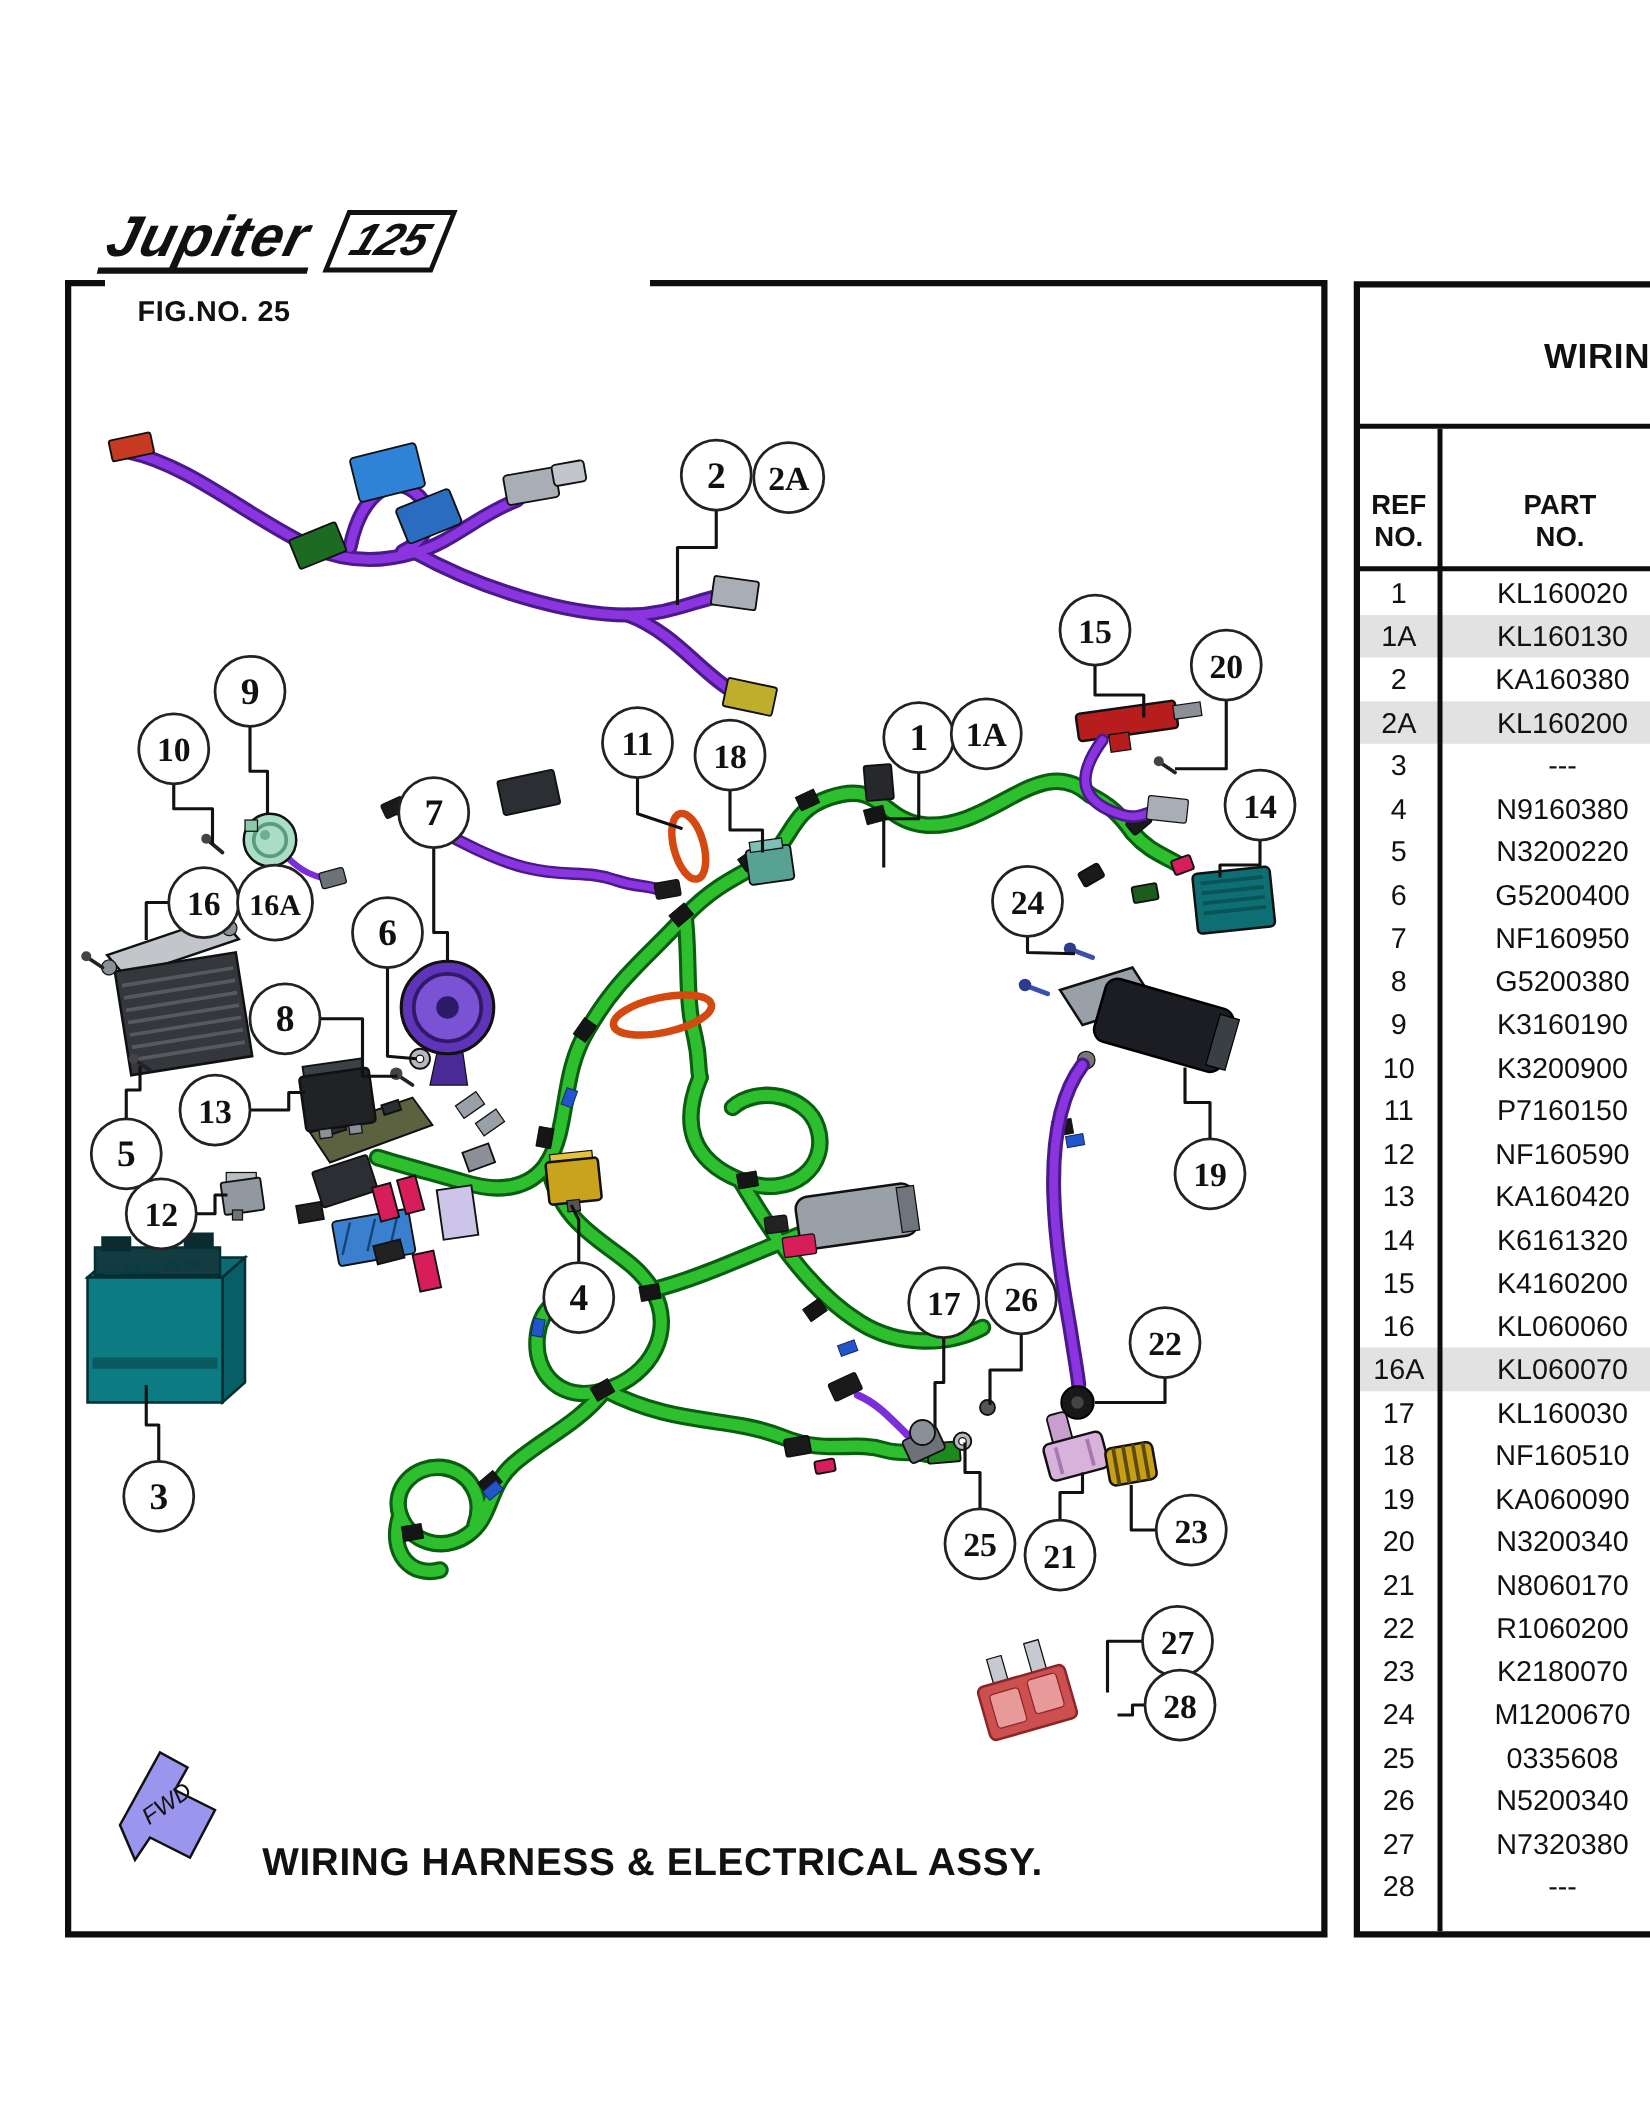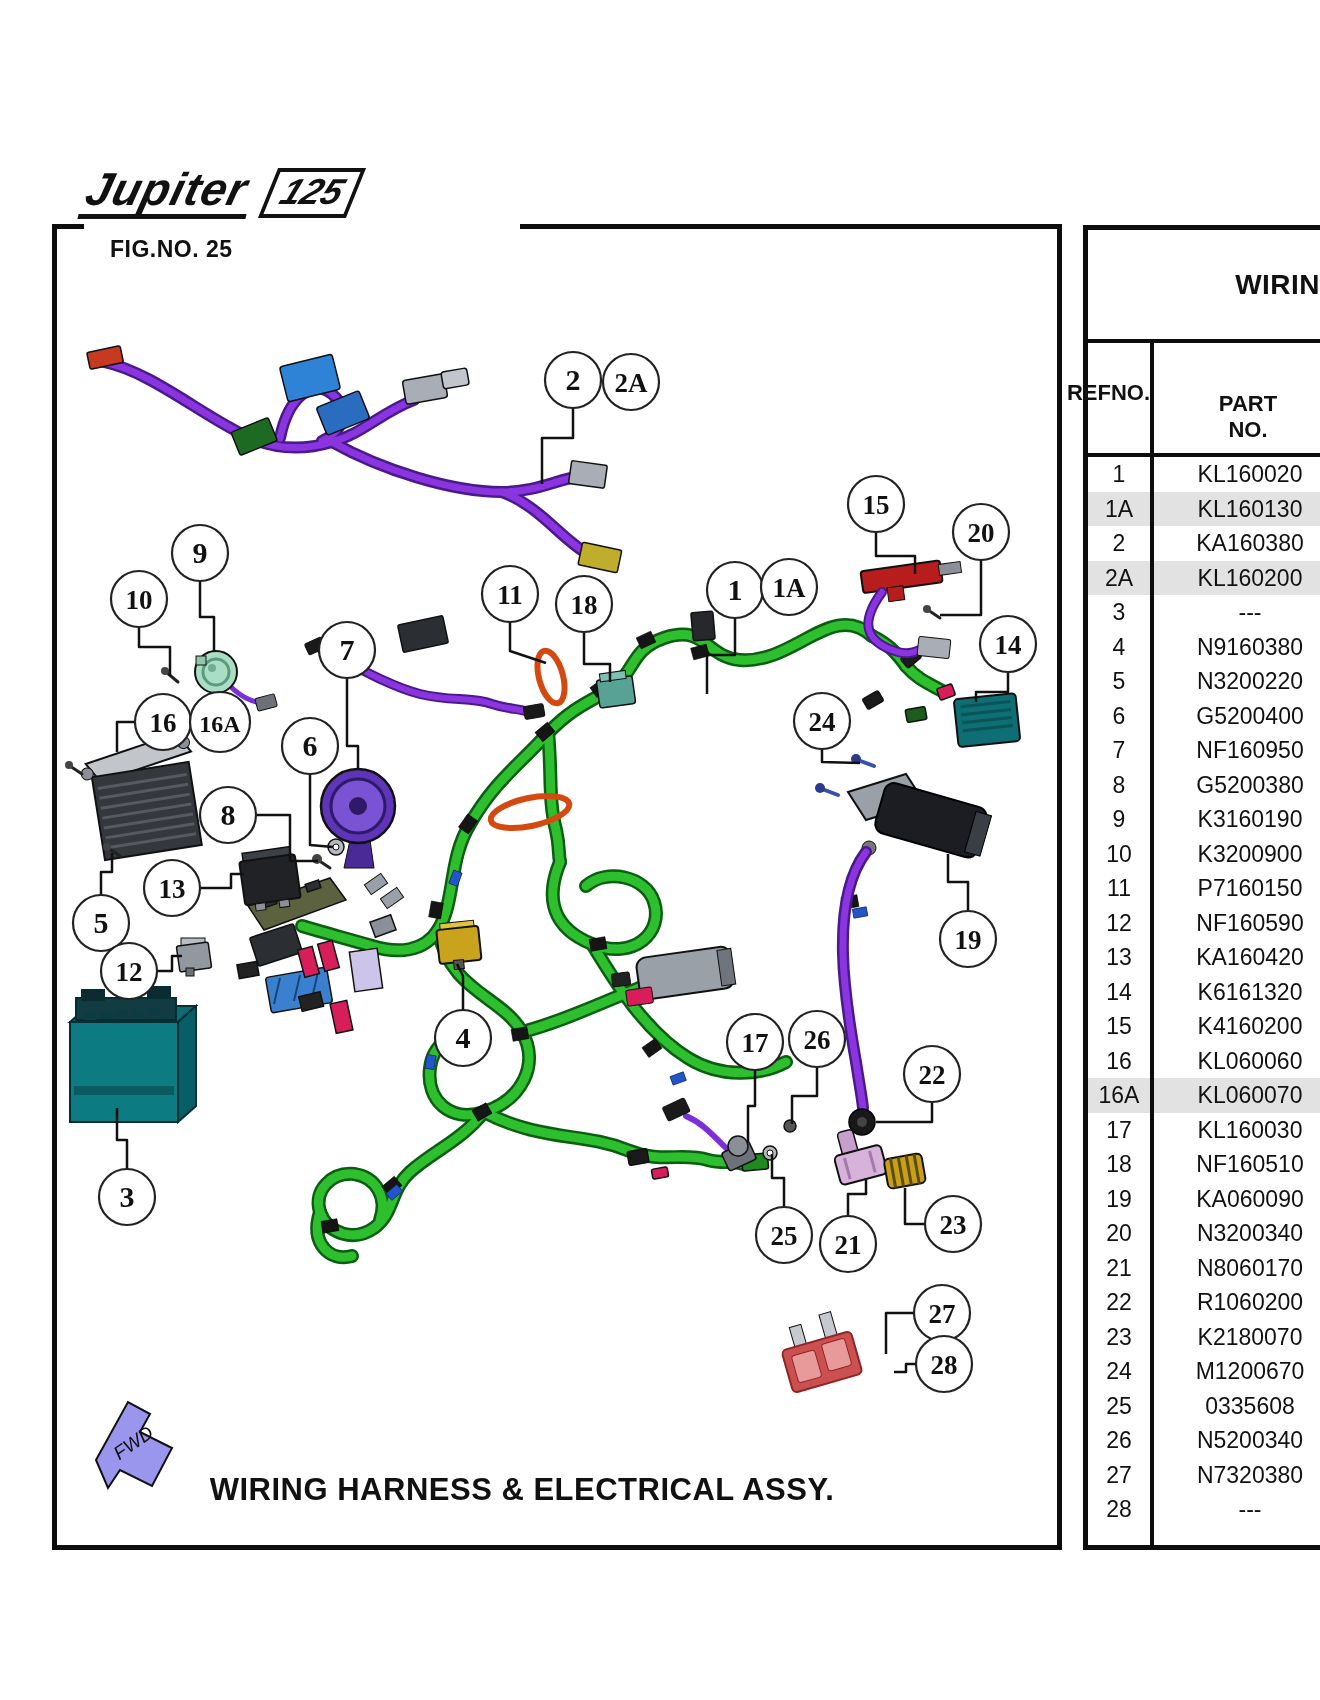--- a/index.html
+++ b/index.html
@@ -44,21 +44,21 @@
   }
   .pt-title{
     height:109px;border-bottom:4px solid #0d0d0d;display:flex;
     align-items:center;justify-content:center;font-size:28px;font-weight:bold;
     letter-spacing:.5px;
   }
   .pt-head{
     height:110px;border-bottom:4px solid #0d0d0d;display:flex;
   }
   .pt-head .h-ref{
-    width:62px;flex:0 0 62px;display:flex;
+    width:62px;flex:0 0 62px;display:flex;flex-direction:column;
     justify-content:flex-end;align-items:center;padding-bottom:10px;
     font-weight:bold;font-size:22px;line-height:26px;box-sizing:border-box;
   }
   .pt-head .h-part{
     width:196px;flex:0 0 196px;display:flex;flex-direction:column;
     justify-content:flex-end;align-items:center;padding-bottom:10px;
     font-weight:bold;font-size:22px;line-height:26px;box-sizing:border-box;
   }
   .pt-divider{
     position:absolute;left:62px;top:113px;bottom:0;width:4px;background:#0d0d0d;

